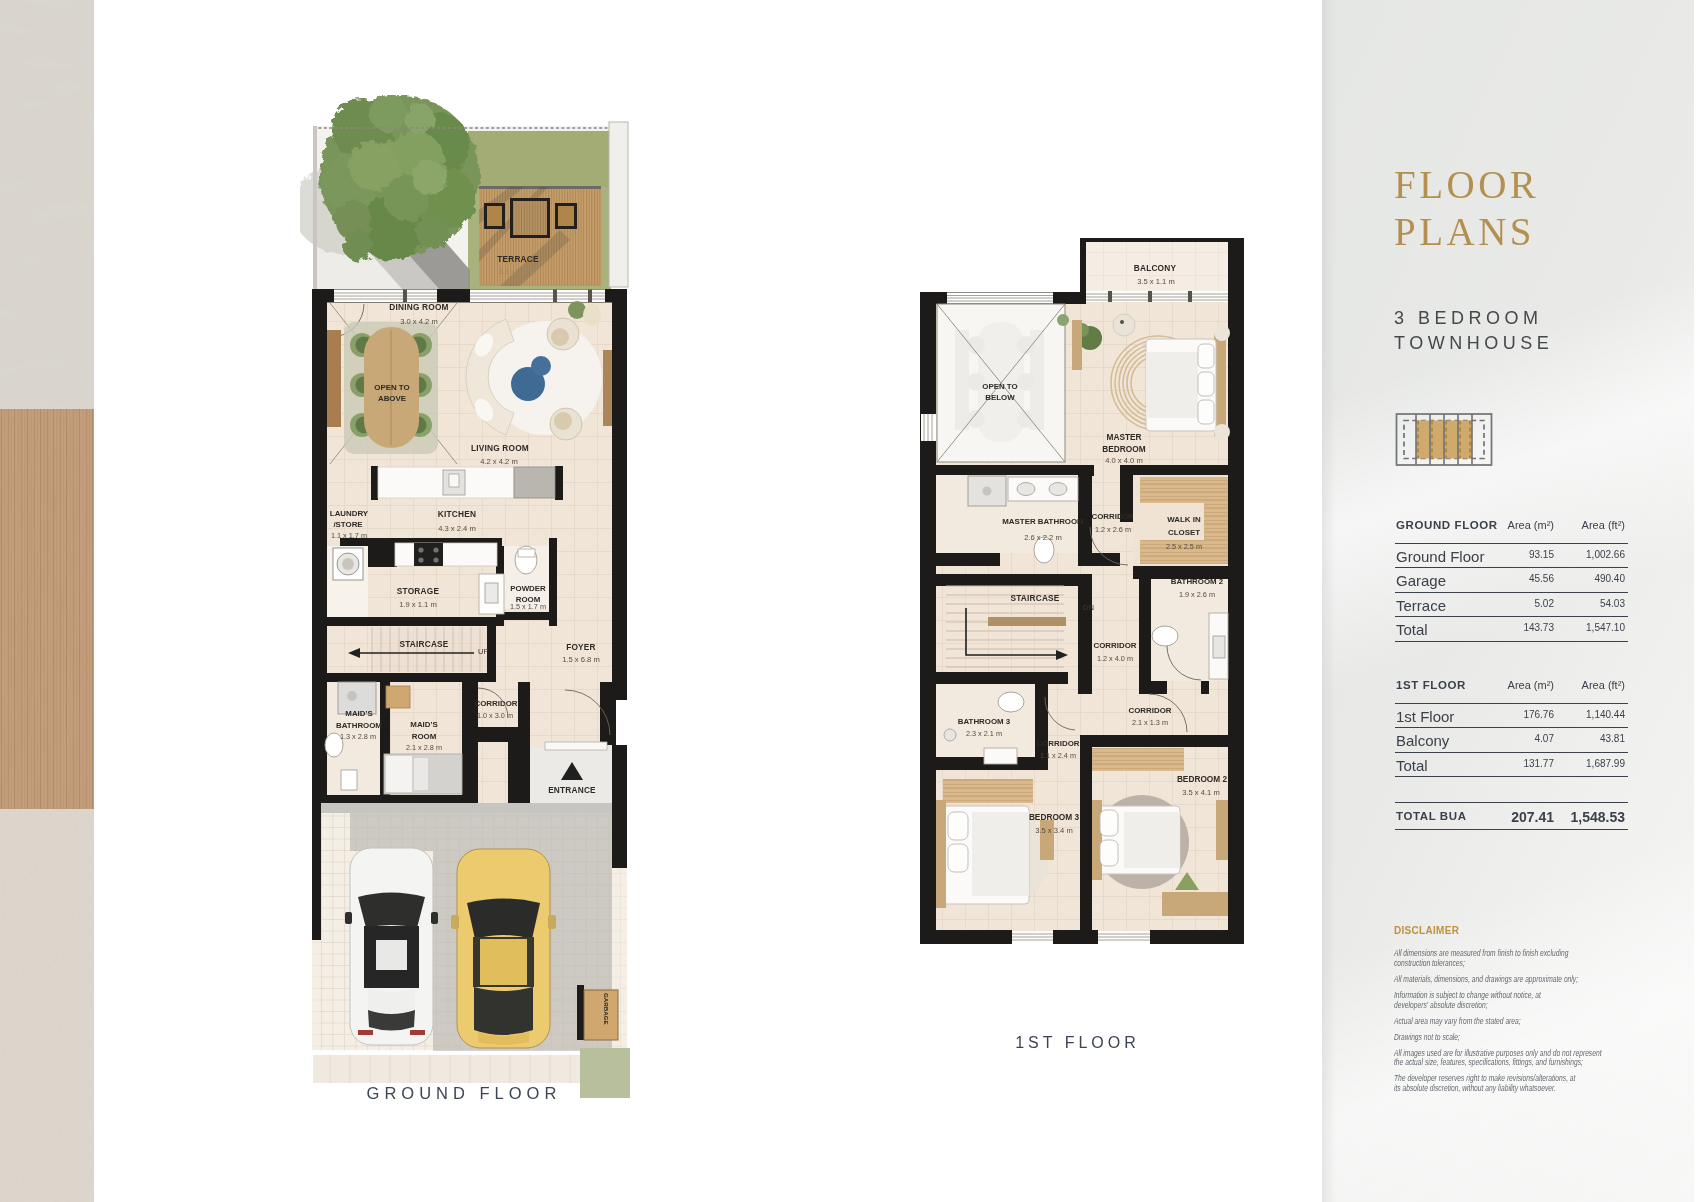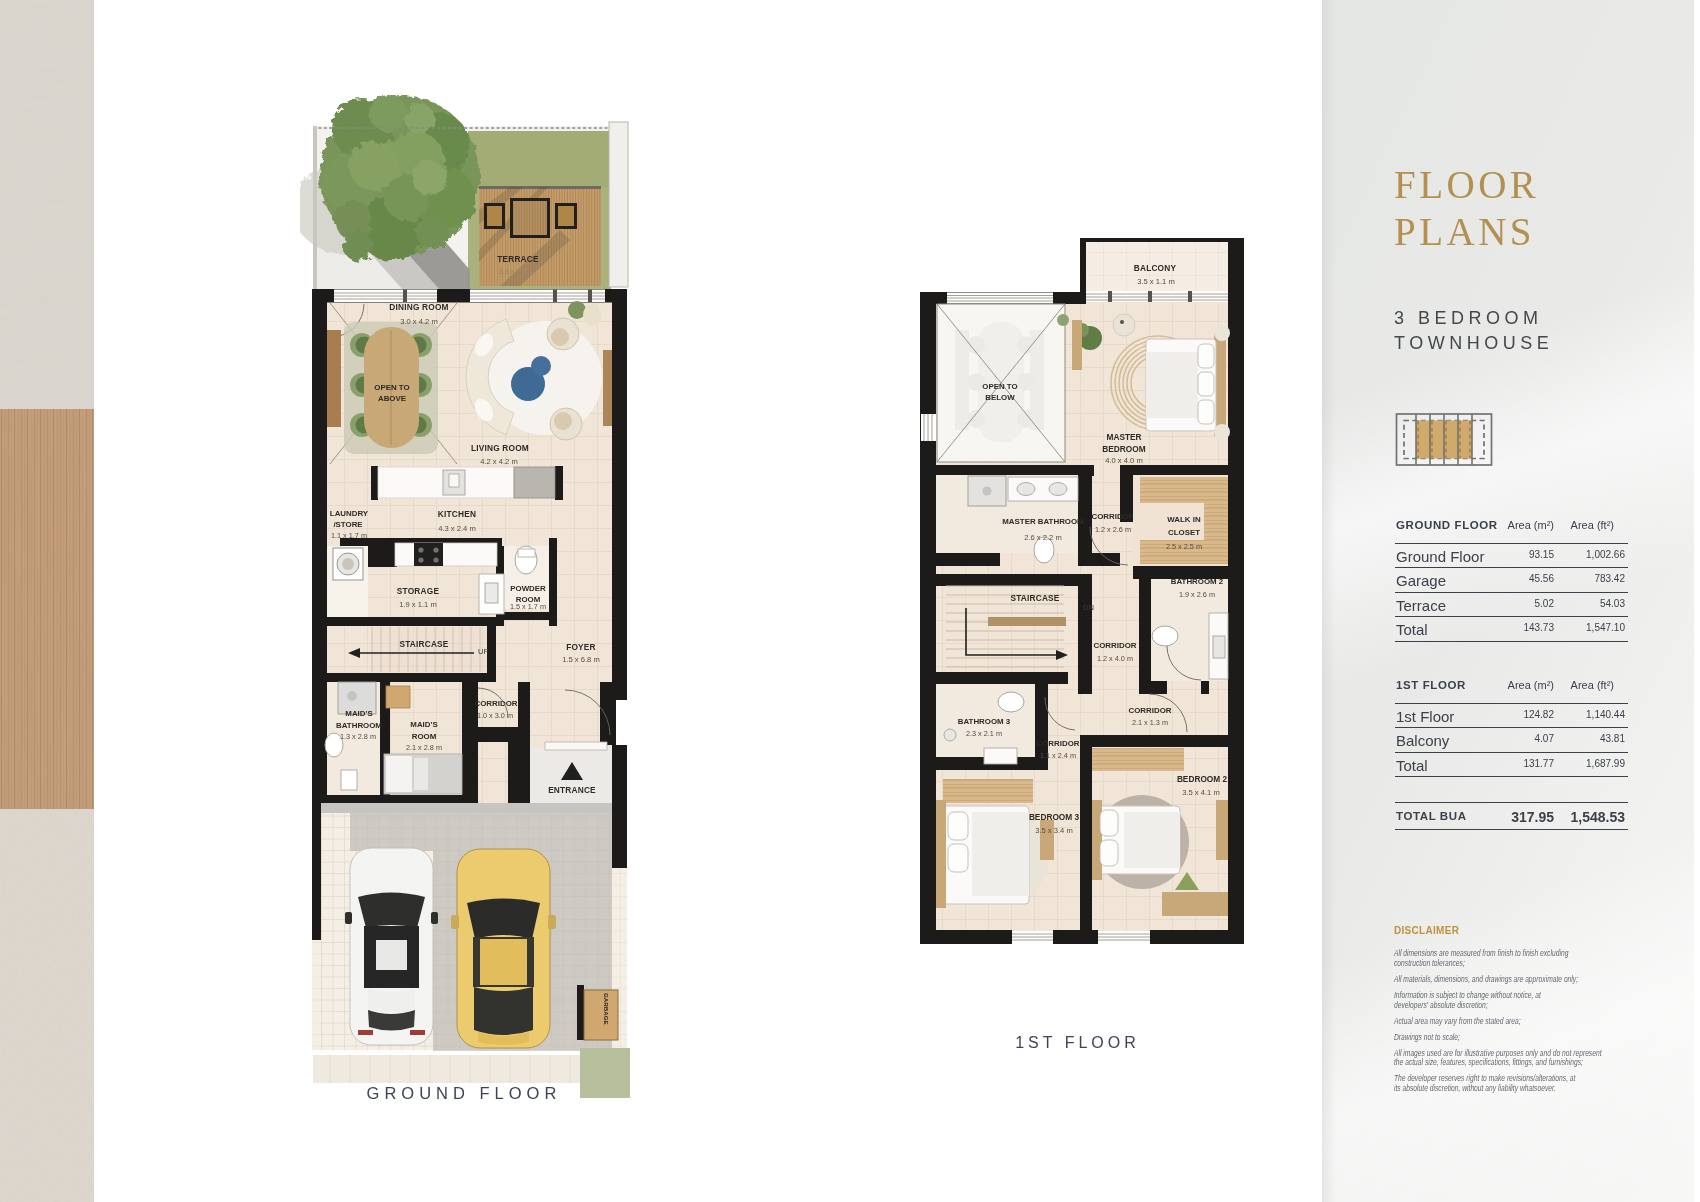--- a/index.html
+++ b/index.html
@@ -3,21 +3,21 @@
 <meta charset="utf-8">
 <style>
   html,body{margin:0;padding:0;}
   body{width:1700px;height:1202px;position:relative;background:#ffffff;overflow:hidden;
        font-family:"Liberation Sans", sans-serif;}
   .abs{position:absolute;}
   .tbl{width:233px;color:#3b404b;}
   .thead{position:relative;height:27px;border-bottom:1.6px solid #3b404b;}
   .hl{position:absolute;left:1px;top:3px;font-size:11.5px;font-weight:bold;letter-spacing:0.6px;}
   .hv{position:absolute;right:74px;top:3px;font-size:11px;}
-  .hv2{position:absolute;right:14px;top:3px;font-size:11px;}
+  .hv2{position:absolute;right:3px;top:3px;font-size:11px;}
   .trow{position:relative;height:23.4px;border-bottom:1.6px solid #3b404b;}
   .rl{position:absolute;left:1px;top:4px;font-size:15px;}
   .rv{position:absolute;right:74px;top:5px;font-size:10px;}
   .rv2{position:absolute;right:3px;top:5px;font-size:10px;}
   .tbua{border-top:1.6px solid #3b404b;height:26px;}
   .tbua .hl{top:7px;}
   .tbua .rv,.tbua .rv2{top:6px;font-size:14px;}
   .dp{margin:0 0 6.2px 0;}
 </style>
 </head>
@@ -98,21 +98,21 @@
         <span class="hv2">Area (ft²)</span>
       </div>
     <div class="trow">
         <span class="rl">Ground Floor</span>
         <span class="rv">93.15</span>
         <span class="rv2">1,002.66</span>
       </div>
     <div class="trow">
         <span class="rl">Garage</span>
         <span class="rv">45.56</span>
-        <span class="rv2">783.42</span>
+        <span class="rv2">490.40</span>
       </div>
     <div class="trow">
         <span class="rl">Terrace</span>
         <span class="rv">5.02</span>
         <span class="rv2">54.03</span>
       </div>
     <div class="trow">
         <span class="rl">Total</span>
         <span class="rv">143.73</span>
         <span class="rv2">1,547.10</span>
@@ -120,39 +120,39 @@
   </div>
 
   <div class="abs tbl" id="t2" style="left:73px;top:676px;">
     <div class="thead">
         <span class="hl">1ST FLOOR</span>
         <span class="hv">Area (m²)</span>
         <span class="hv2">Area (ft²)</span>
       </div>
     <div class="trow">
         <span class="rl">1st Floor</span>
-        <span class="rv">124.82</span>
+        <span class="rv">176.76</span>
         <span class="rv2">1,140.44</span>
       </div>
     <div class="trow">
         <span class="rl">Balcony</span>
         <span class="rv">4.07</span>
         <span class="rv2">43.81</span>
       </div>
     <div class="trow">
         <span class="rl">Total</span>
         <span class="rv">131.77</span>
         <span class="rv2">1,687.99</span>
       </div>
   </div>
 
   <div class="abs tbl" id="t3" style="left:73px;top:802px;">
     <div class="trow tbua">
         <span class="hl">TOTAL BUA</span>
-        <span class="rv" style="font-weight:bold;">317.95</span>
+        <span class="rv" style="font-weight:bold;">207.41</span>
         <span class="rv2" style="font-weight:bold;">1,548.53</span>
       </div>
   </div>
 
   <div class="abs" style="left:72px;top:925px;font-size:10px;font-weight:bold;letter-spacing:0.3px;color:#c0913f;">DISCLAIMER</div>
   <div class="abs" id="disc" style="left:72px;top:949px;width:400px;font-size:8.6px;font-style:italic;
        color:#63686e;line-height:9.8px;transform:scaleX(0.78);transform-origin:left top;">
     <p class="dp">All dimensions are measured from finish to finish excluding<br>construction tolerances;</p>
     <p class="dp">All materials, dimensions, and drawings are approximate only;</p>
     <p class="dp">Information is subject to change without notice, at<br>developers' absolute discretion;</p>

